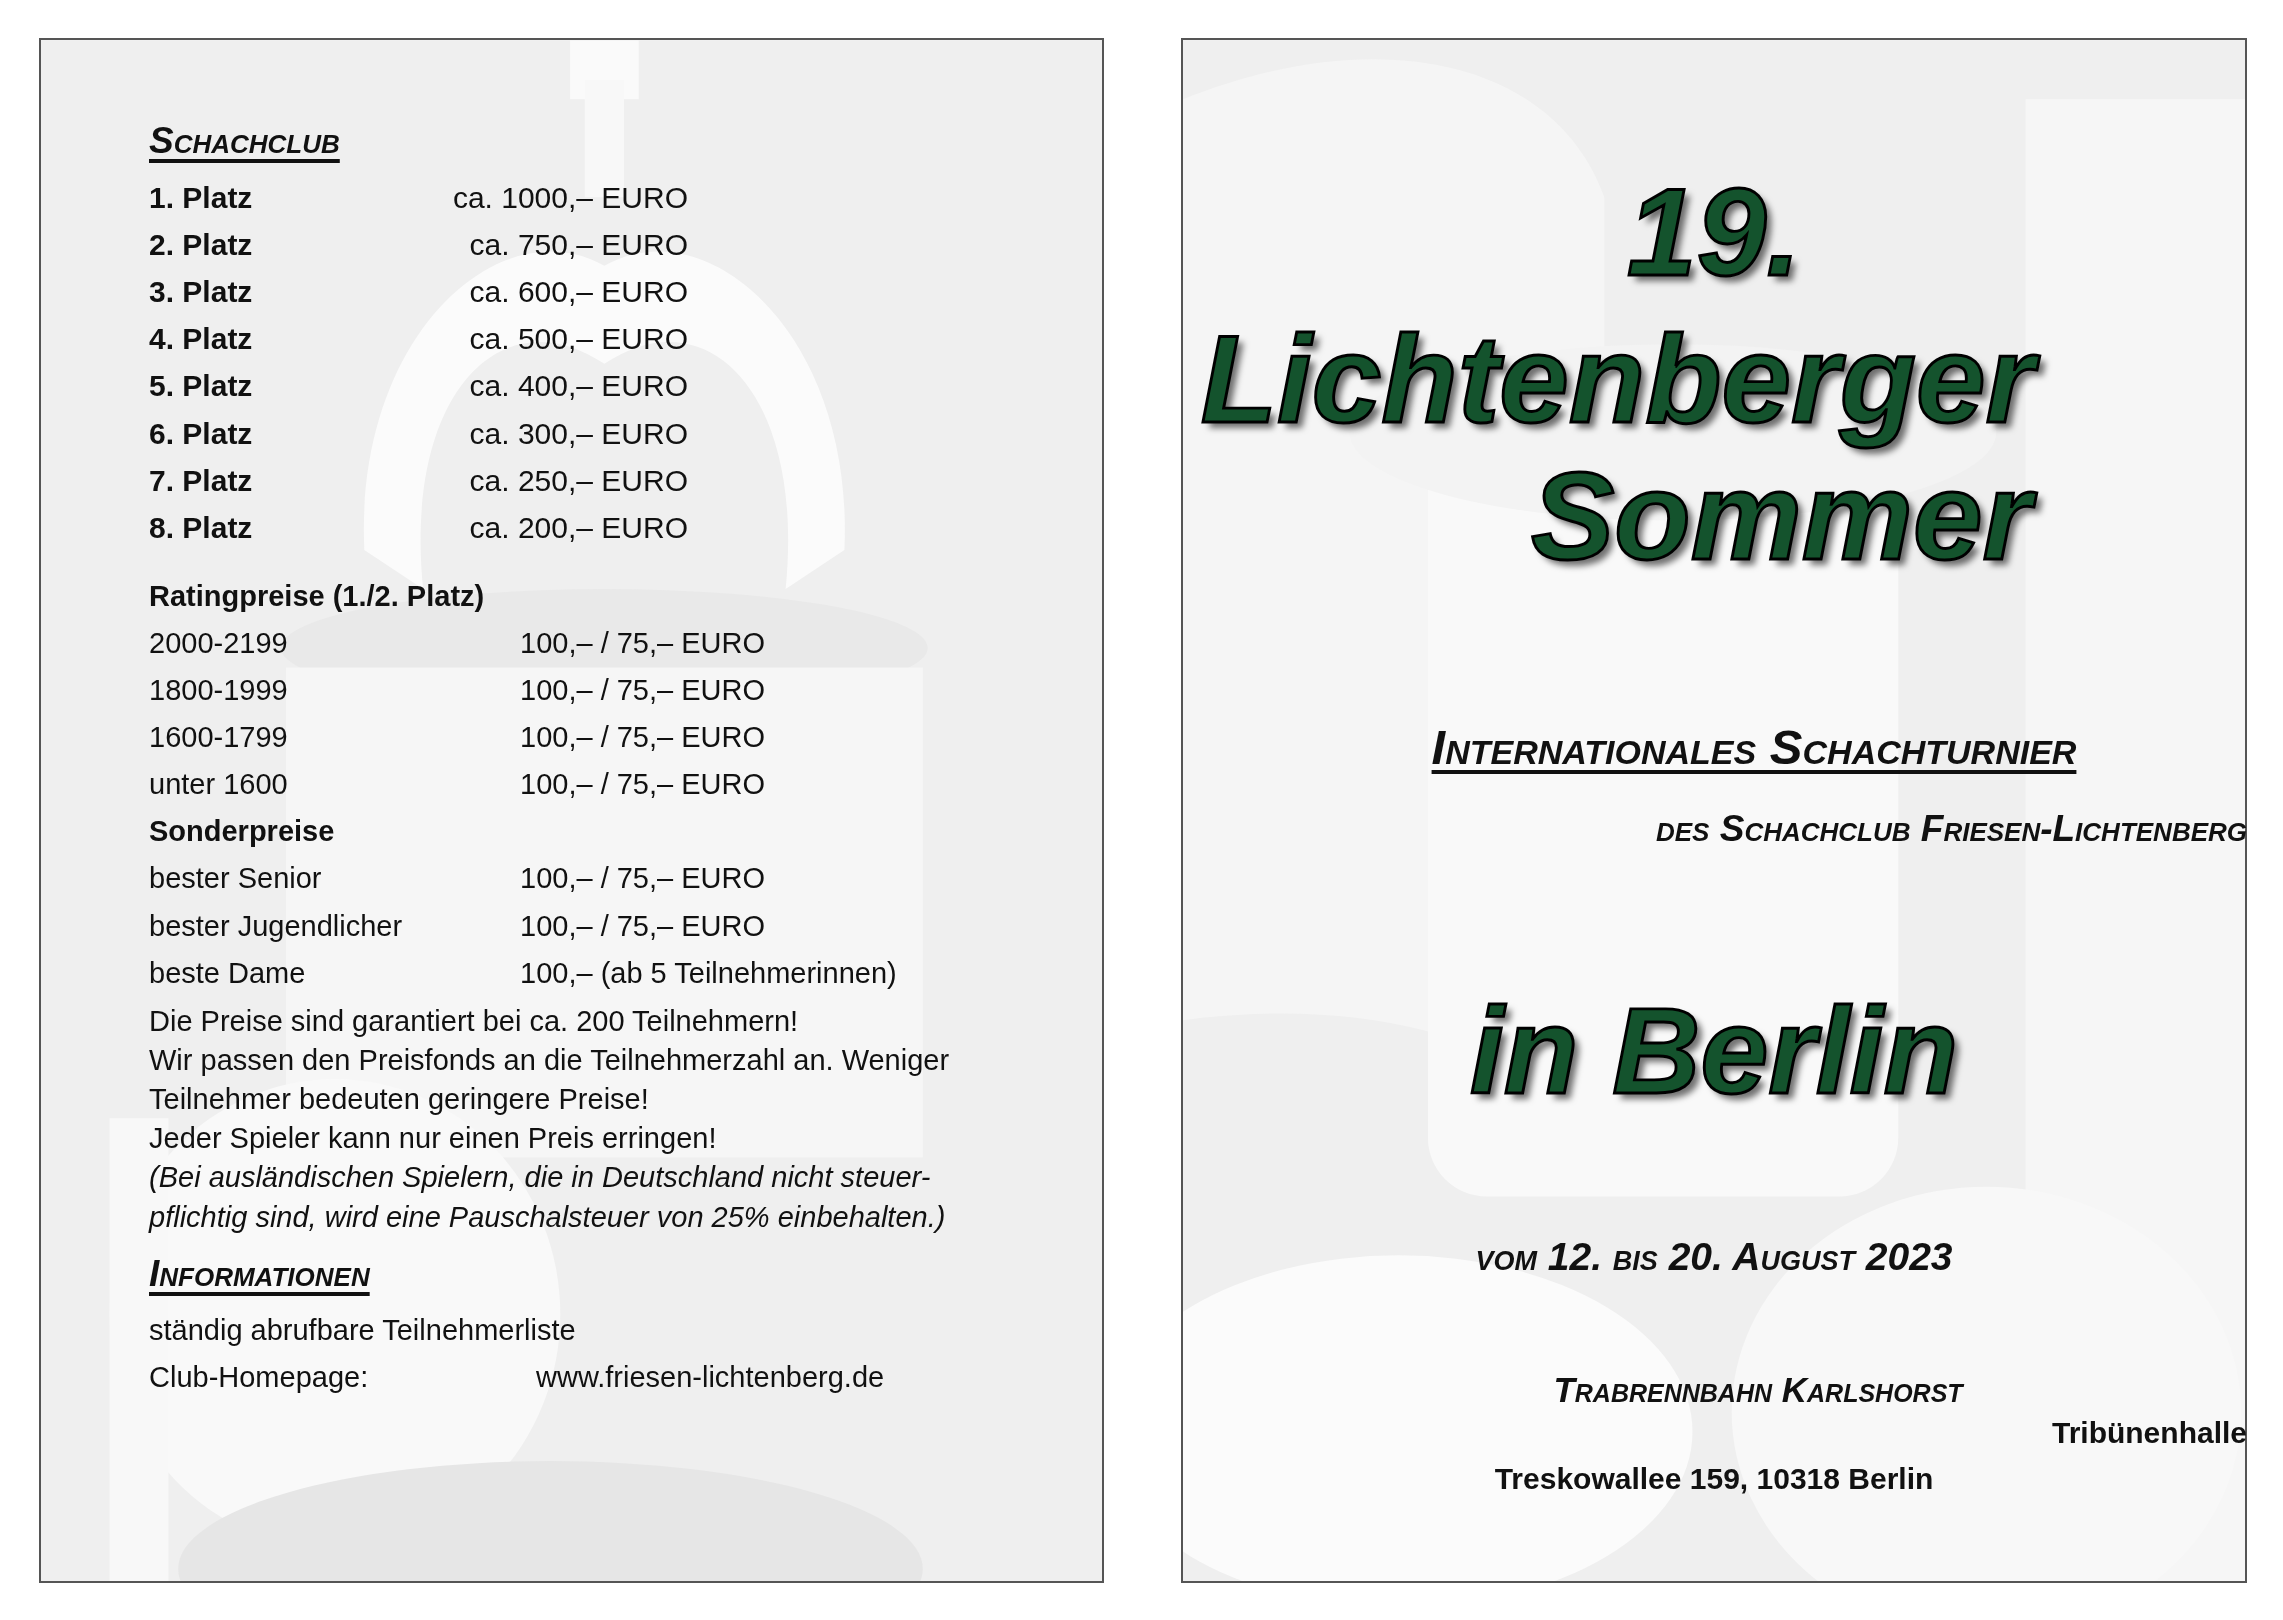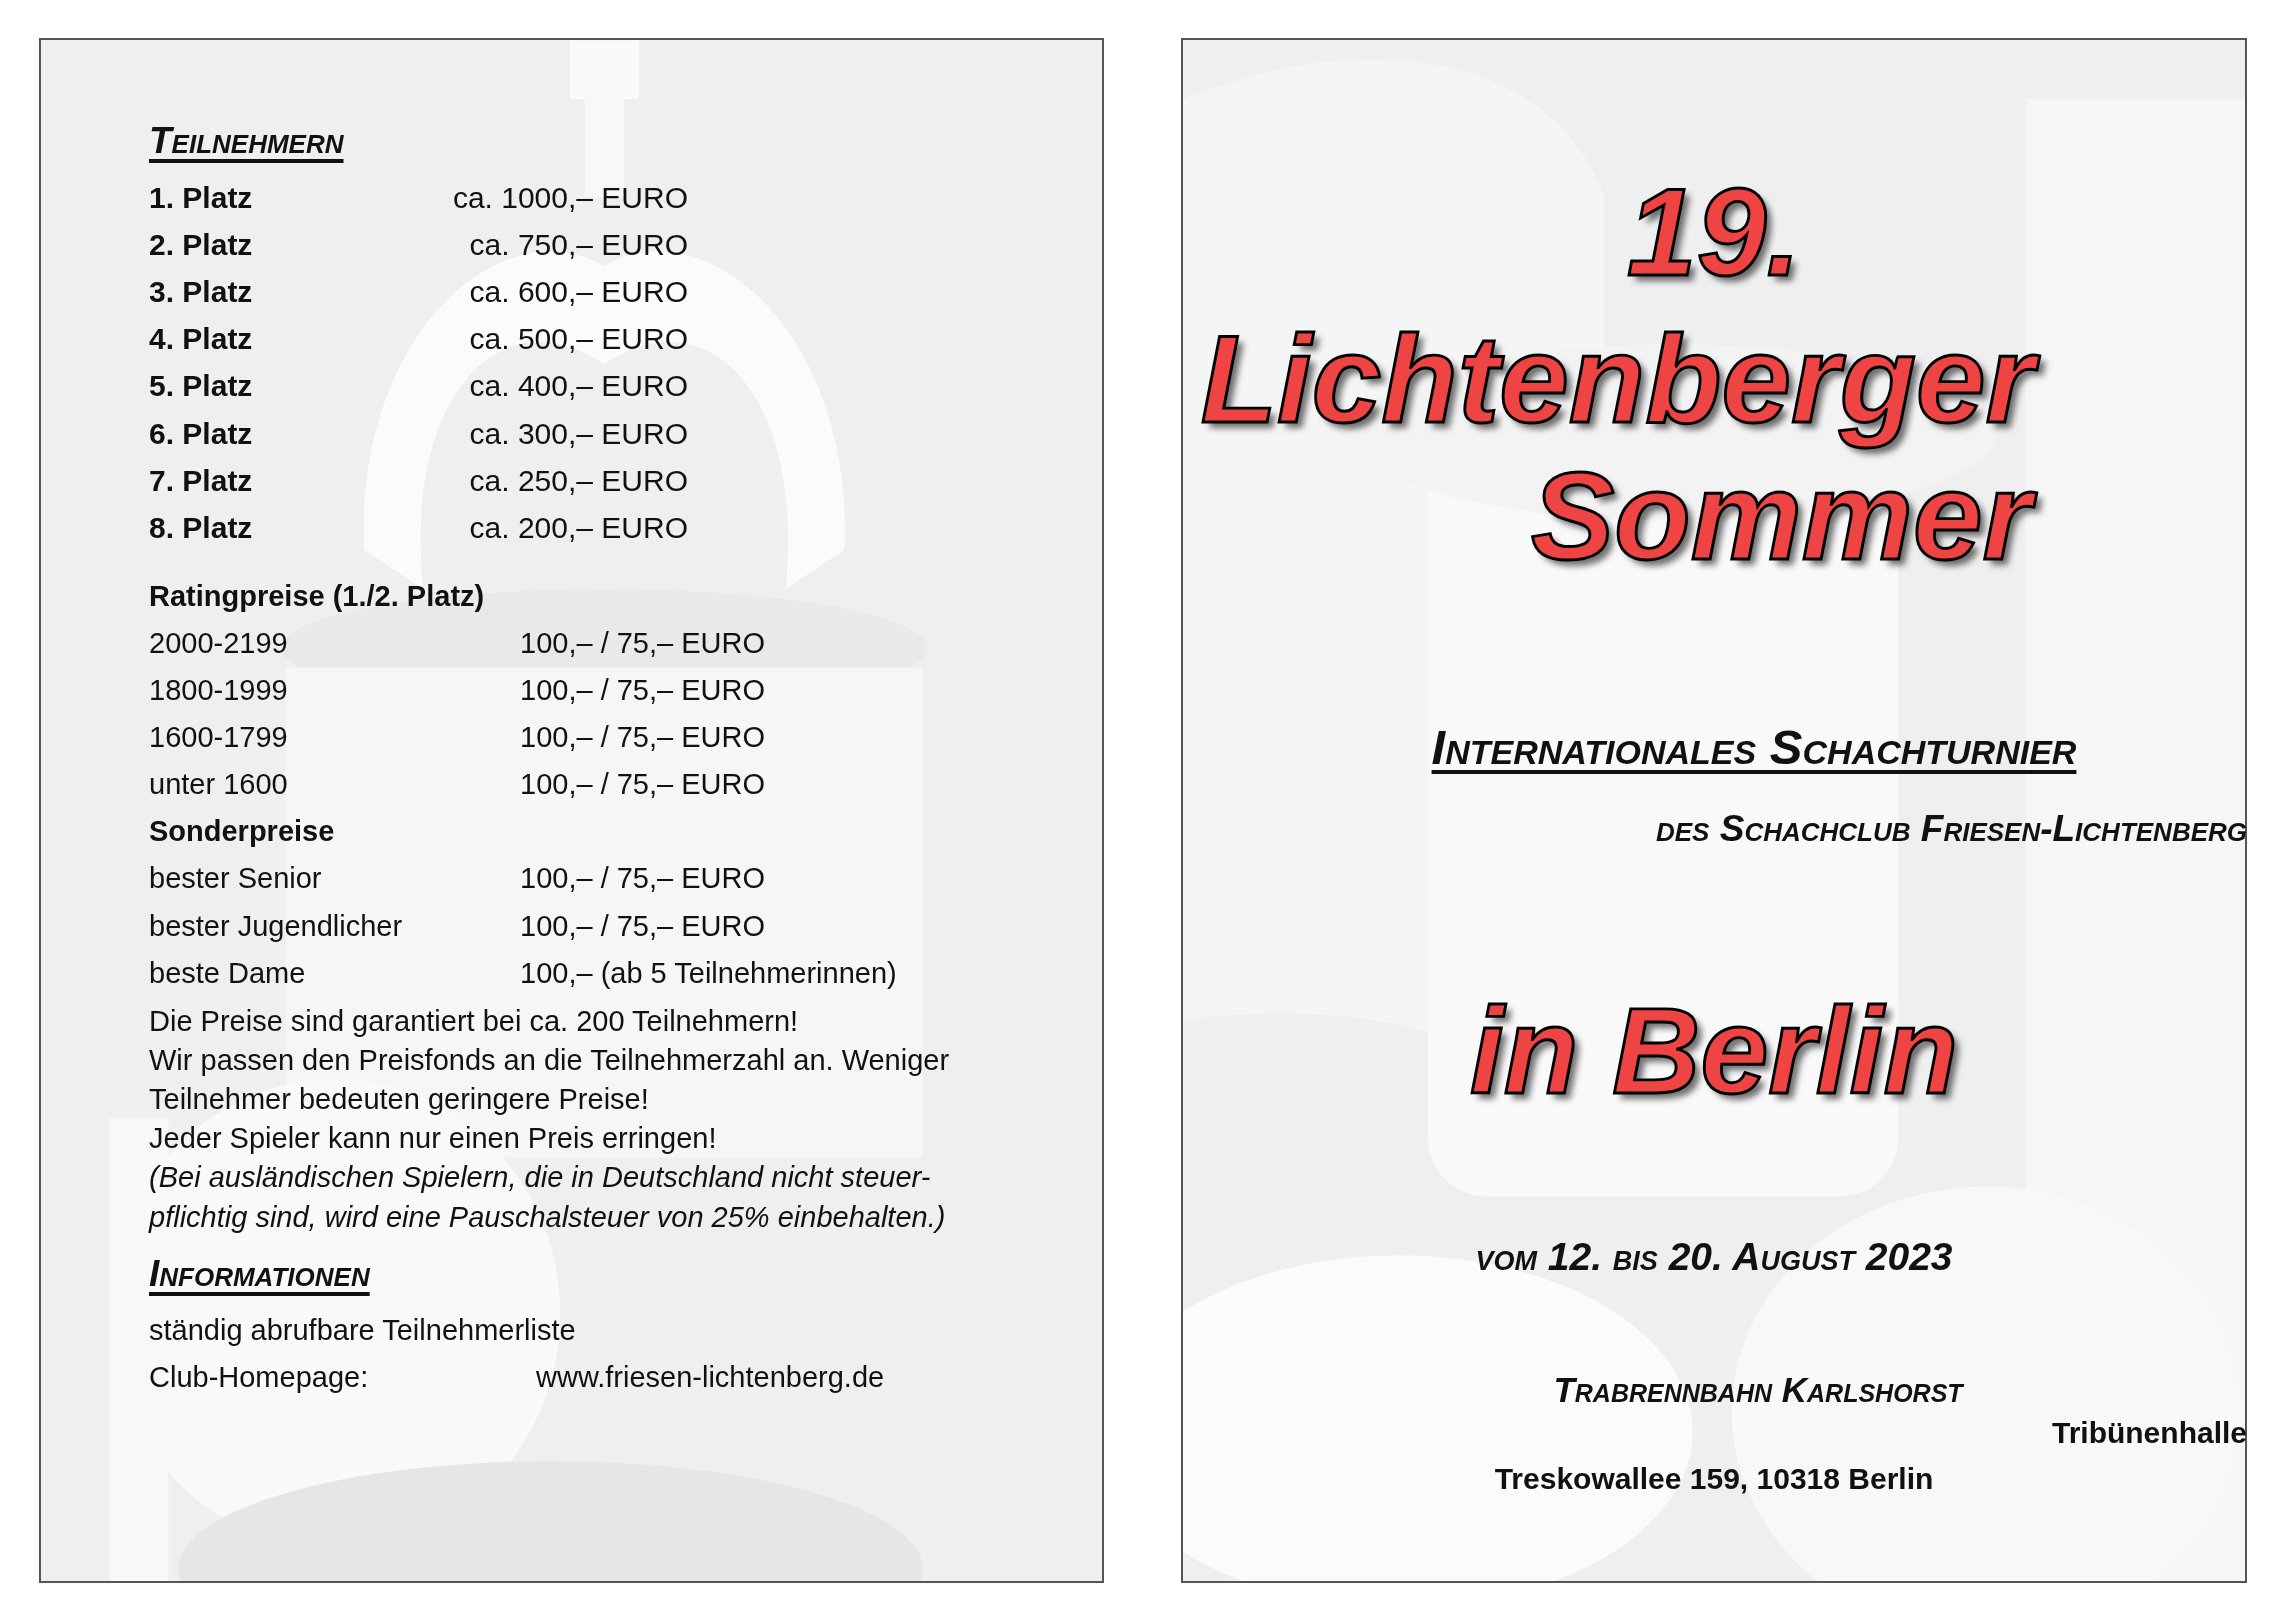--- a/index.html
+++ b/index.html
@@ -9,21 +9,21 @@
   #left  { left:39px;  top:38px; width:1065px; height:1545px; }
   #right { left:1181px; top:38px; width:1066px; height:1545px; }
   .bg { position:absolute; pointer-events:none; }
   .t { position:absolute; white-space:nowrap; line-height:1; }
   .sc-head { font-weight:bold; font-style:italic; text-decoration:underline; text-decoration-thickness:3.9px; text-underline-offset:5.9px; font-variant:small-caps; }
   .lbl { font-size:30px; }
   .b { font-weight:bold; }
   .val { font-size:30px; text-align:right; }
   .para { font-size:29px; }
   .it { font-style:italic; }
-  .outline { color:#ef4444; font-weight:bold; font-style:italic; -webkit-text-stroke:2.9px #000;
+  .outline { color:#14532d; font-weight:bold; font-style:italic; -webkit-text-stroke:2.9px #000;
              text-shadow: 5.9px 5.9px 5.9px rgba(0,0,0,0.55); text-align:center; }
   .sc { font-variant:small-caps; font-weight:bold; font-style:italic; }
 </style>
 </head>
 <body>
 
 <div id="left" class="panel">
 
   <svg class="bg" width="1065" height="1545" viewBox="0 0 1087 1576">
     <rect x="0" y="0" width="1087" height="1576" fill="#efefef"></rect>
@@ -43,21 +43,21 @@
     <rect x="0" y="0" width="1088" height="1576" fill="#efefef"></rect>
     <path d="M0 60 C 200 -20, 380 20, 430 160 L 430 1100 C 300 1000, 150 980, 0 1000 Z" fill="#f5f5f5"></path>
     <rect x="250" y="380" width="480" height="800" rx="60" fill="#f9f9f9"></rect>
     <ellipse cx="500" cy="400" rx="330" ry="90" fill="#f3f3f3"></ellipse>
     <rect x="860" y="60" width="228" height="1516" fill="#f6f6f6"></rect>
     <ellipse cx="220" cy="1420" rx="300" ry="180" fill="#fbfbfb"></ellipse>
     <ellipse cx="820" cy="1400" rx="260" ry="230" fill="#f8f8f8"></ellipse>
   </svg>
 </div>
 
-<div class="t sc-head" style="left:149px; top:122px; font-size:37px;">Teilnehmern</div>
+<div class="t sc-head" style="left:149px; top:122px; font-size:37px;">Schachclub</div>
 
 <div>
   <div class="t lbl b" style="left:149px; top:183px;">1. Platz</div>
   <div class="t val" style="left:394px; width:294px; top:183px;">ca. 1000,– EURO</div>
   <div class="t lbl b" style="left:149px; top:230px;">2. Platz</div>
   <div class="t val" style="left:394px; width:294px; top:230px;">ca. 750,– EURO</div>
   <div class="t lbl b" style="left:149px; top:277px;">3. Platz</div>
   <div class="t val" style="left:394px; width:294px; top:277px;">ca. 600,– EURO</div>
   <div class="t lbl b" style="left:149px; top:324px;">4. Platz</div>
   <div class="t val" style="left:394px; width:294px; top:324px;">ca. 500,– EURO</div>

